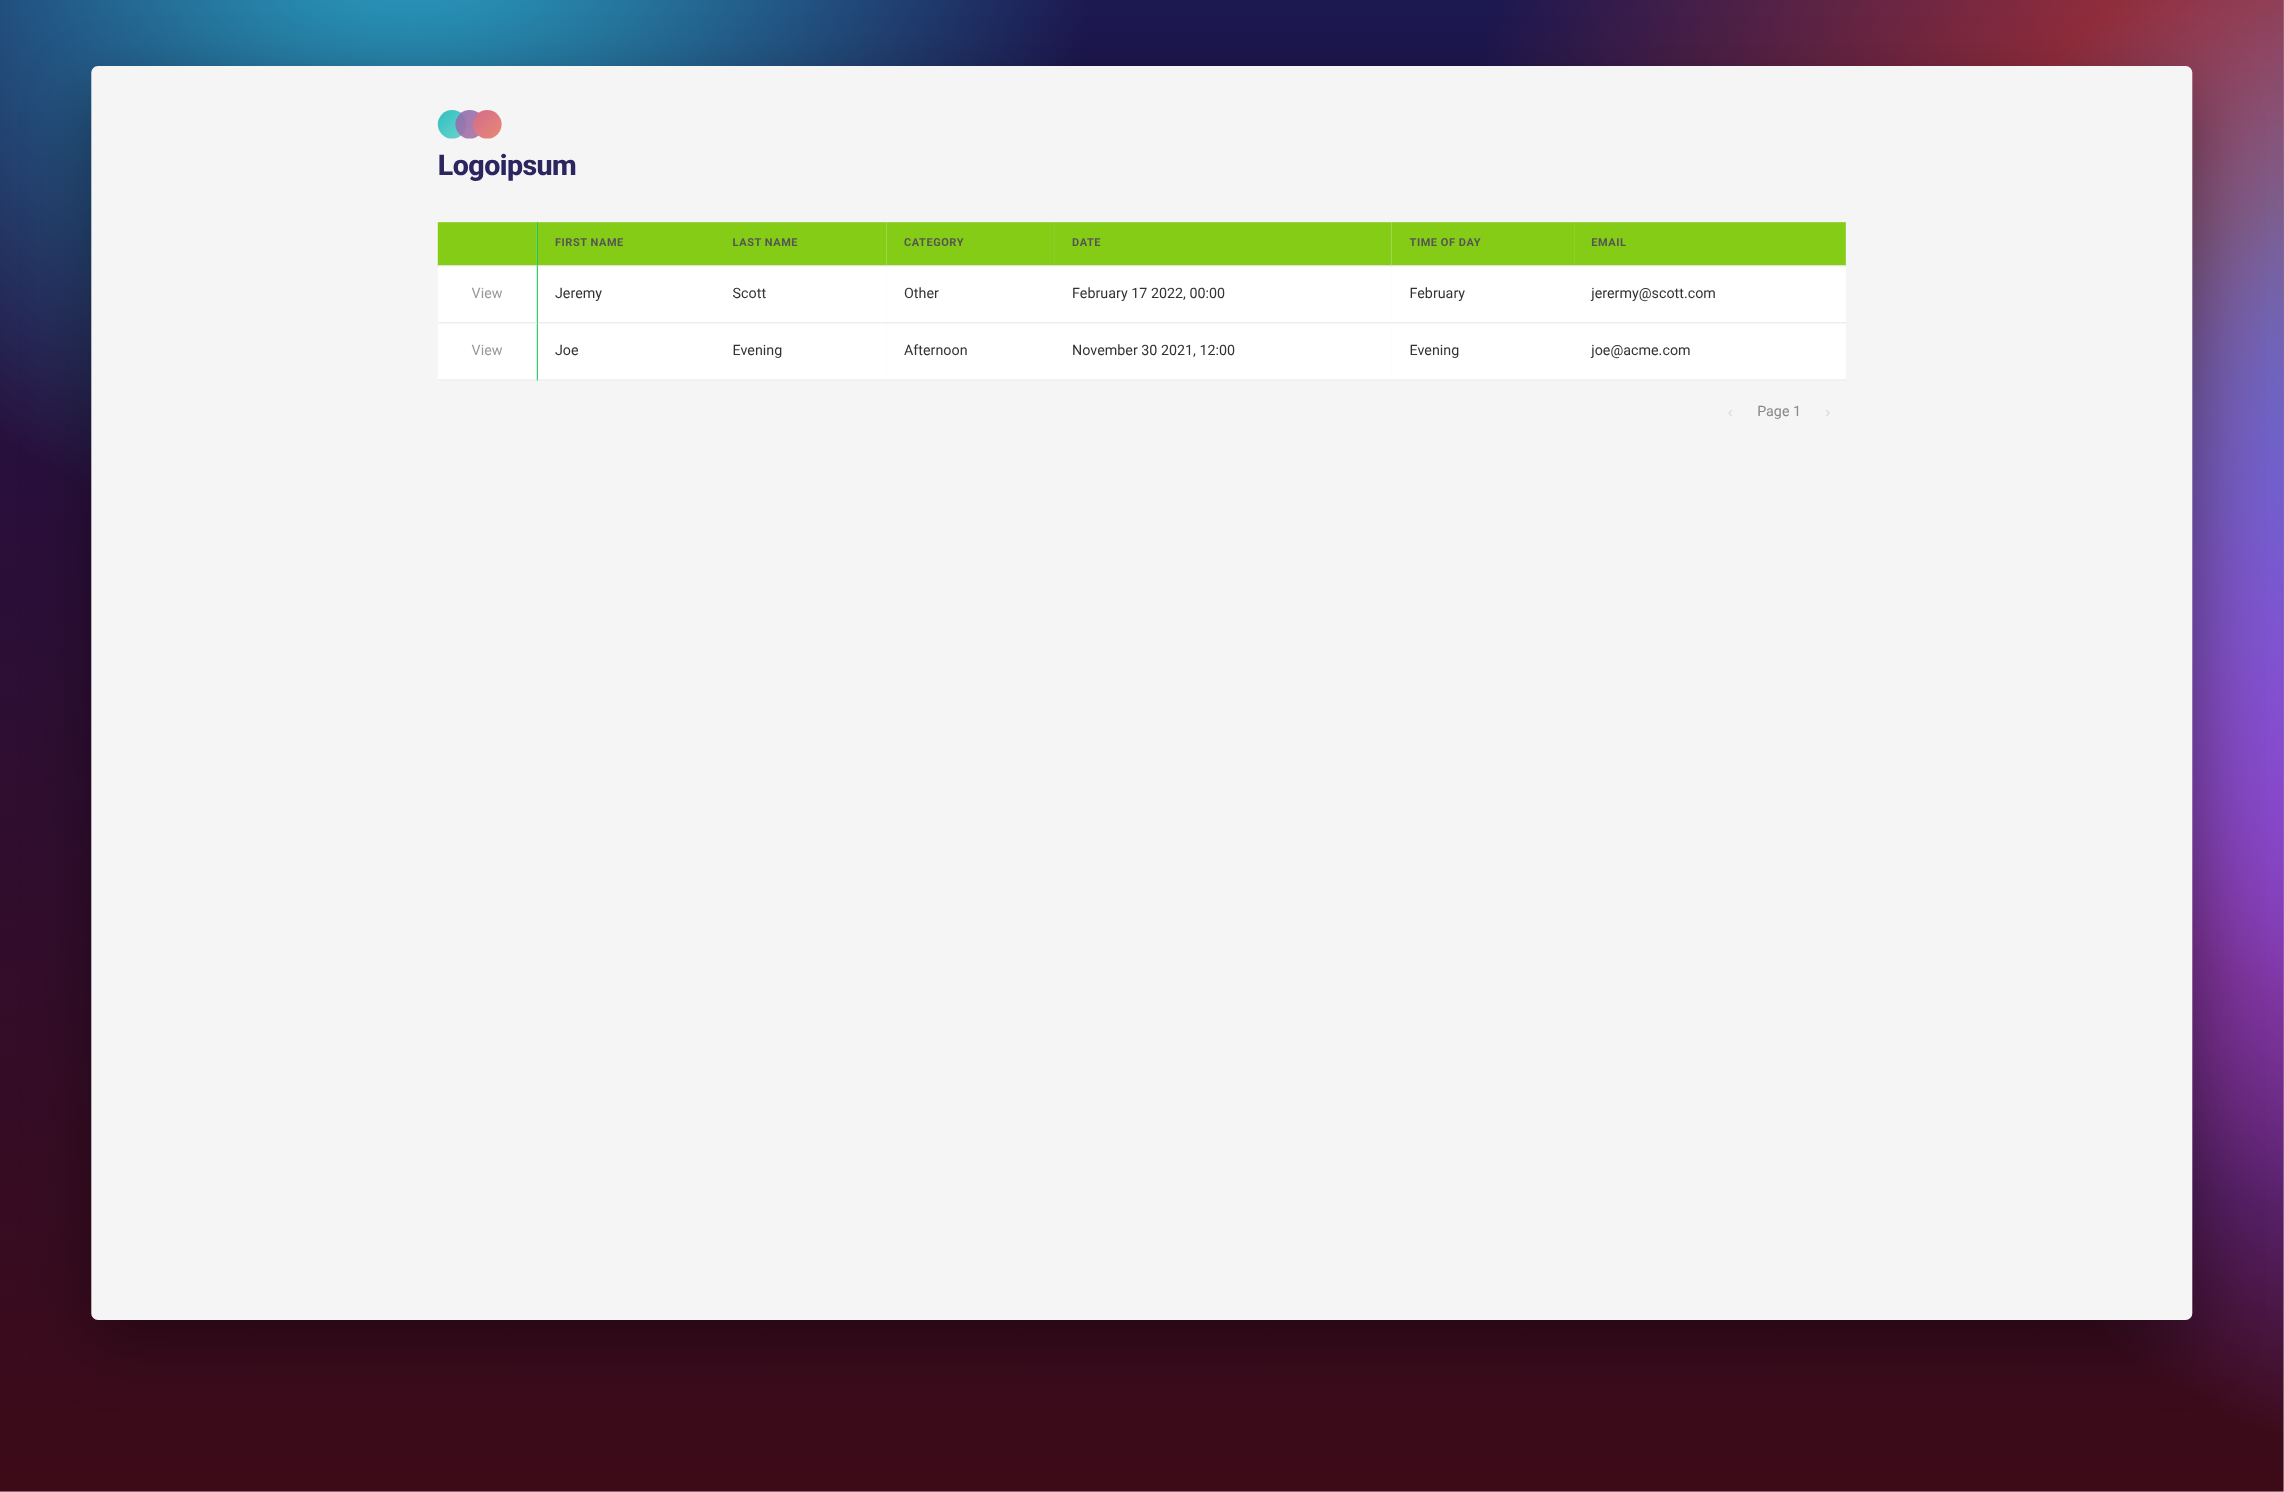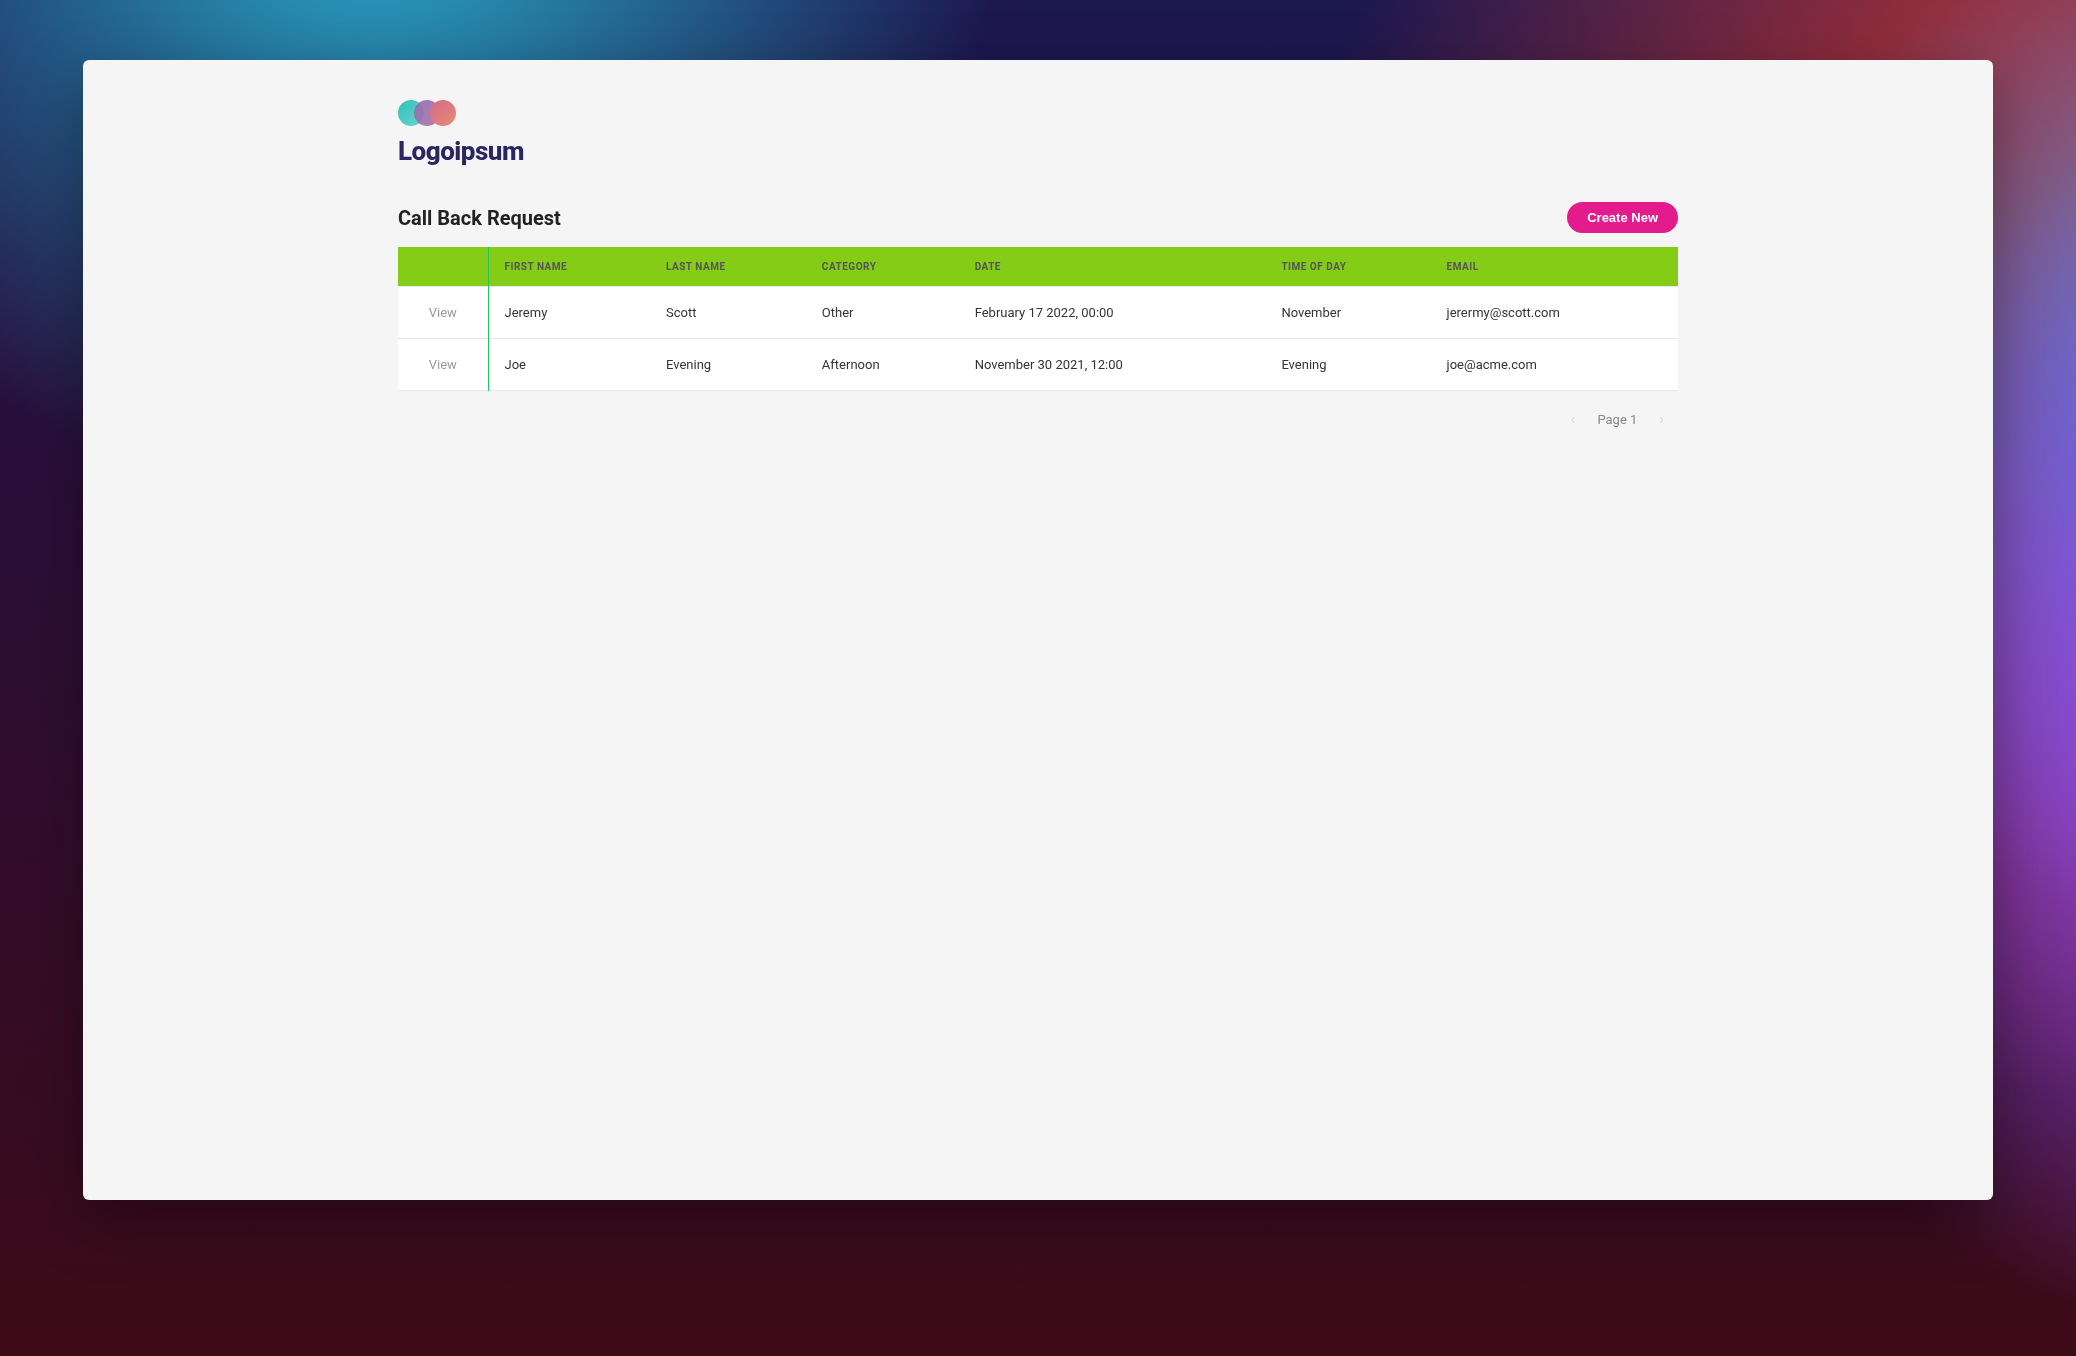--- a/index.html
+++ b/index.html
@@ -130,45 +130,41 @@
 
     <div class="logo-block">
       <div class="logo-mark">
         <span class="blob b1"></span>
         <span class="blob b2"></span>
         <span class="blob b3"></span>
       </div>
       <div class="logo-text">Logoipsum</div>
     </div>
 
-    <div class="header-row">
-      <h1 class="page-title">Call Back Request</h1>
-      <button class="create-btn">Create New</button>
-    </div>
 
     <table class="table">
       <thead>
         <tr>
           <th class="view-col"></th>
           <th>First Name</th>
           <th>Last Name</th>
           <th>Category</th>
           <th>Date</th>
           <th>Time of Day</th>
           <th>Email</th>
         </tr>
       </thead>
       <tbody>
         <tr>
           <td class="view-col"><a class="view-link">View</a></td>
           <td>Jeremy</td>
           <td>Scott</td>
           <td>Other</td>
           <td>February 17 2022, 00:00</td>
-          <td>November</td>
+          <td>February</td>
           <td>jerermy@scott.com</td>
         </tr>
         <tr>
           <td class="view-col"><a class="view-link">View</a></td>
           <td>Joe</td>
           <td>Evening</td>
           <td>Afternoon</td>
           <td>November 30 2021, 12:00</td>
           <td>Evening</td>
           <td>joe@acme.com</td>

